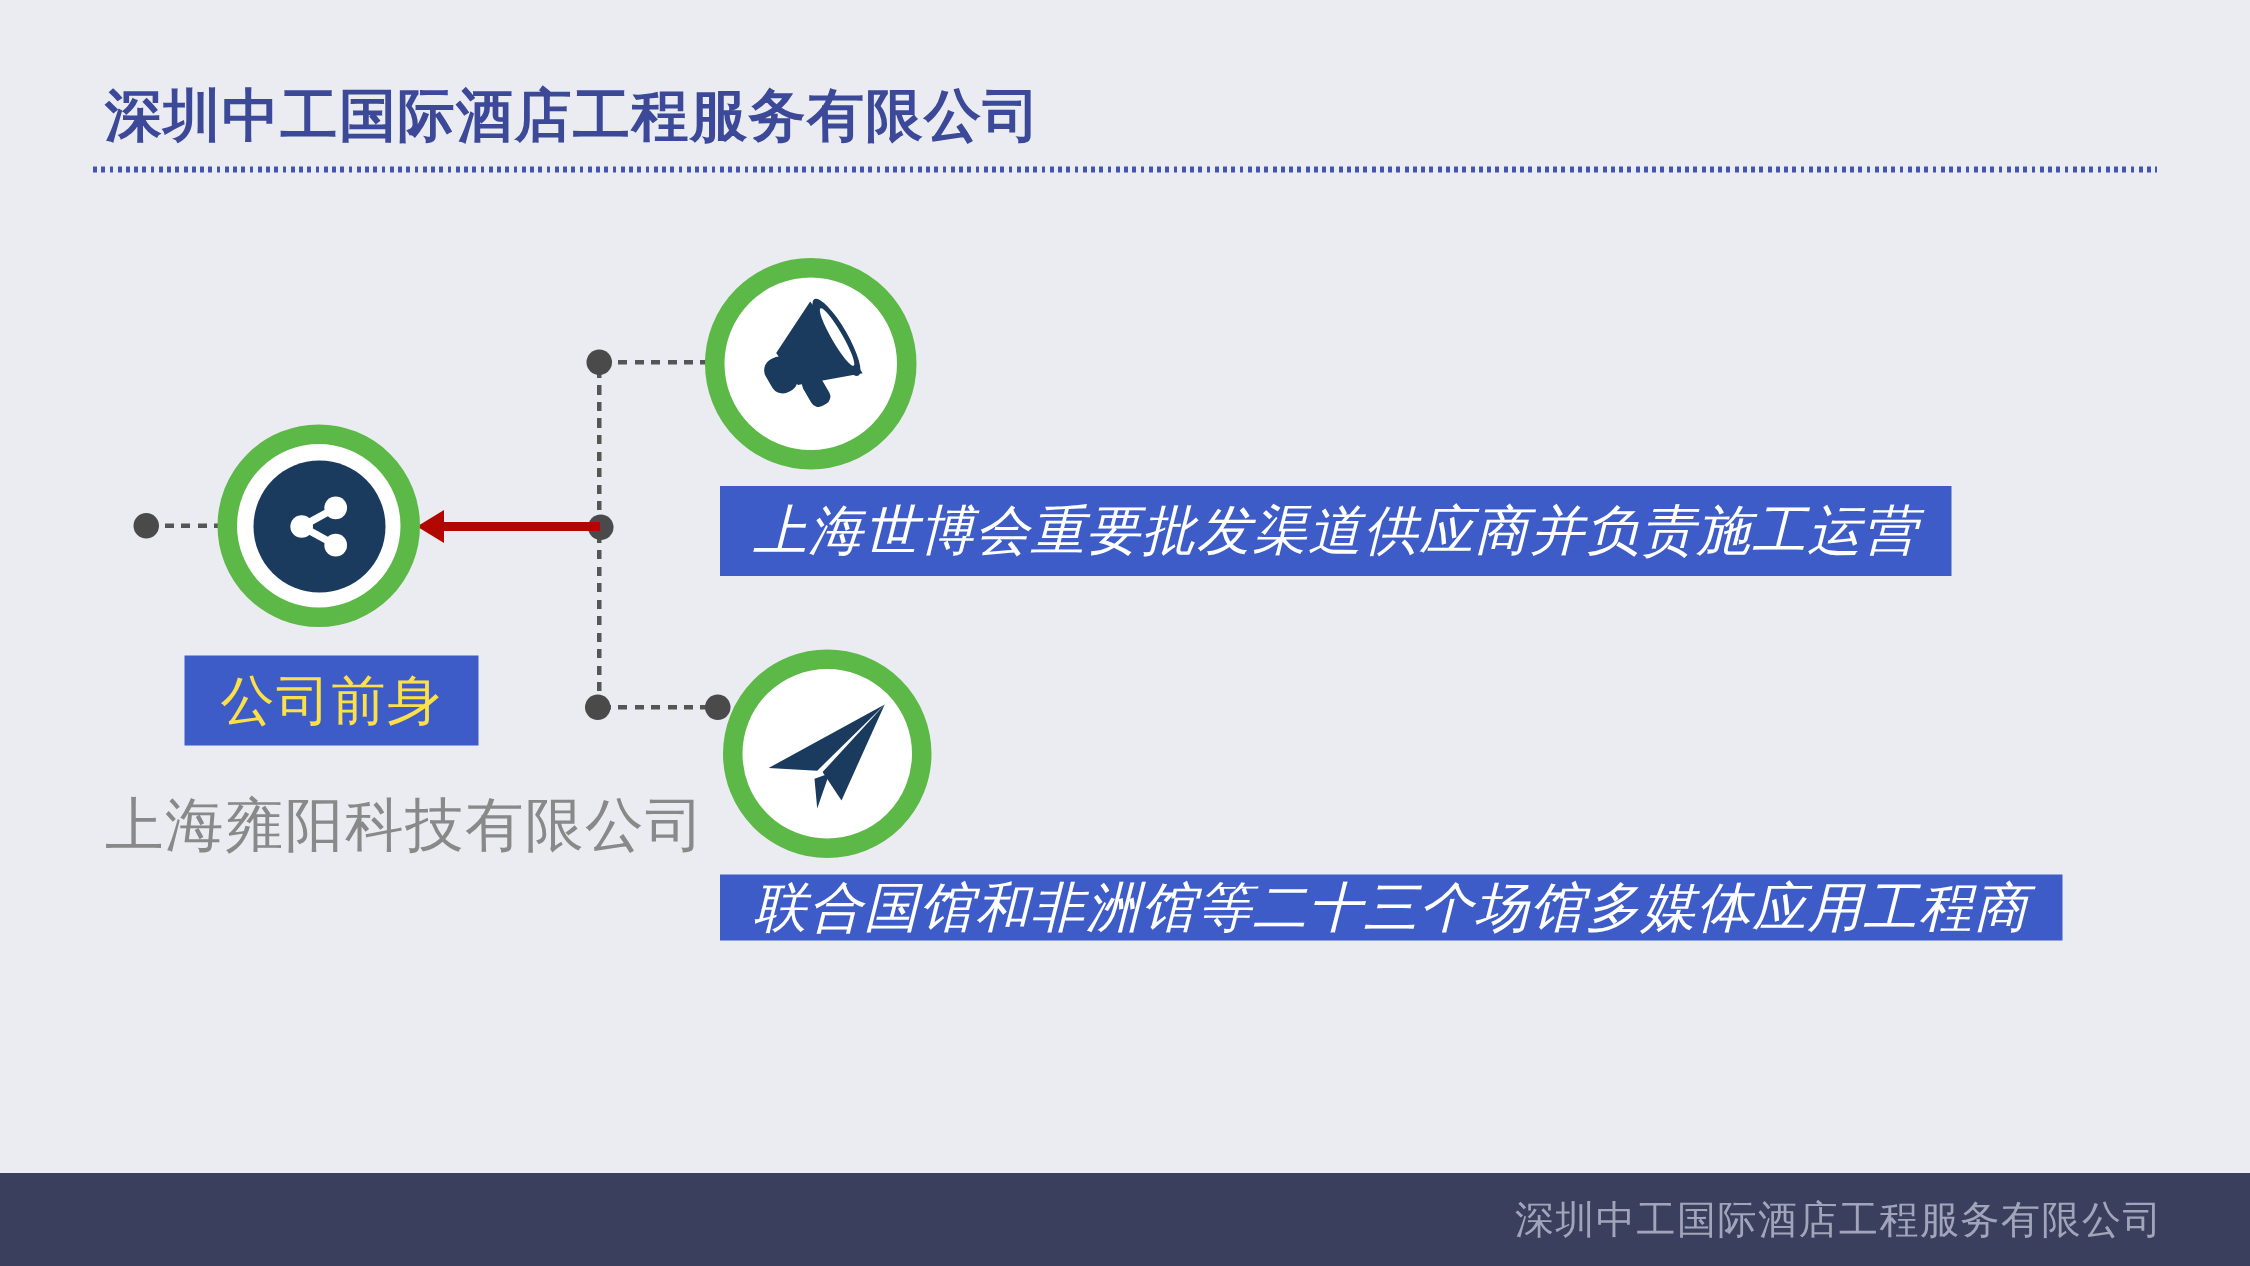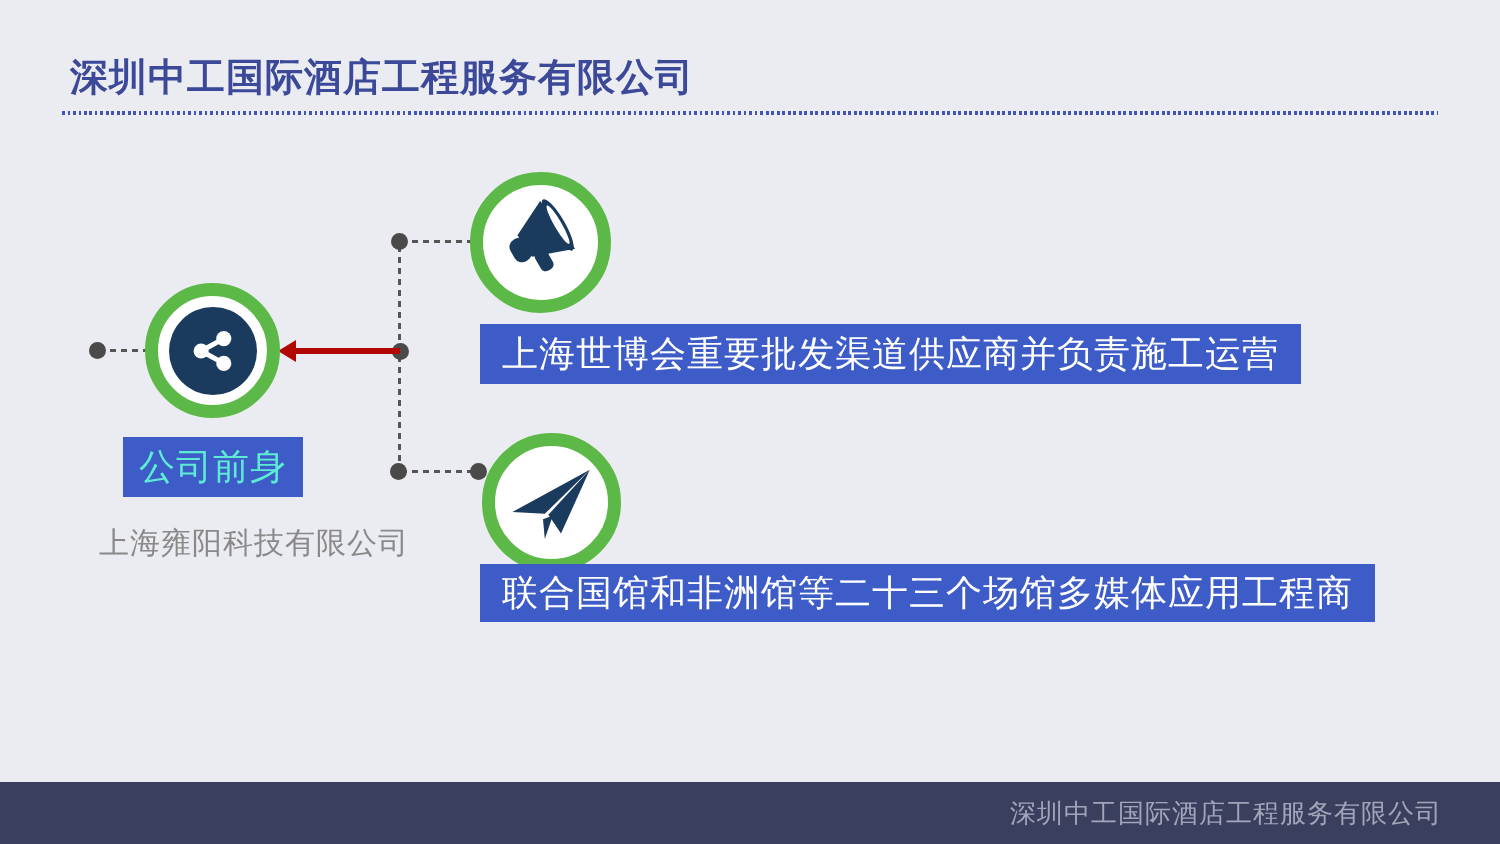--- a/index.html
+++ b/index.html
@@ -49,37 +49,37 @@
   .node{position:absolute;border-radius:50%;background:#fff;border:13px solid #5db947;
     display:flex;align-items:center;justify-content:center;box-sizing:border-box;}
   .node-share{left:145px;top:283px;width:135px;height:135px;}
   .node-megaphone{left:470px;top:172px;width:141px;height:141px;}
   .node-plane{left:482px;top:433px;width:139px;height:139px;}
   .navy-disc{width:88px;height:88px;border-radius:50%;background:#1a3a5e;
     display:flex;align-items:center;justify-content:center;}
 
   
   .label-box{
-    position:absolute;left:123px;top:437px;width:180px;height:60px;
-    background:#3d5cc8;color:#5eead4;font-size:36px;
+    position:absolute;left:123px;top:437px;width:196px;height:60px;
+    background:#3d5cc8;color:#fde047;font-size:36px;
     display:flex;align-items:center;justify-content:center;letter-spacing:1px;
   }
   .company-name{
     position:absolute;left:70px;top:523px;
-    font-size:30px;color:#898989;letter-spacing:1px;margin-left:29px;
+    font-size:39px;color:#898989;letter-spacing:1px;
   }
 
   
   .banner{
     position:absolute;left:480px;height:60px;background:#3d5cc8;color:#fff;
     font-size:36px;display:flex;align-items:center;padding:0 22px;
-    white-space:nowrap;letter-spacing:1px;
+    white-space:nowrap;letter-spacing:1px;font-style:italic;
   }
   .banner1{top:324px;}
-  .banner2{top:564px;height:58px;}
+  .banner2{top:583px;height:44px;}
 
   
   .footer{
     position:absolute;left:0;bottom:0;width:100%;height:62px;background:#3a3f5e;
     display:flex;align-items:center;justify-content:flex-end;box-sizing:border-box;
     padding-right:58px;
   }
   .footer-text{color:#a2a5ba;font-size:26px;letter-spacing:1px;}
 </style>
 </head>

